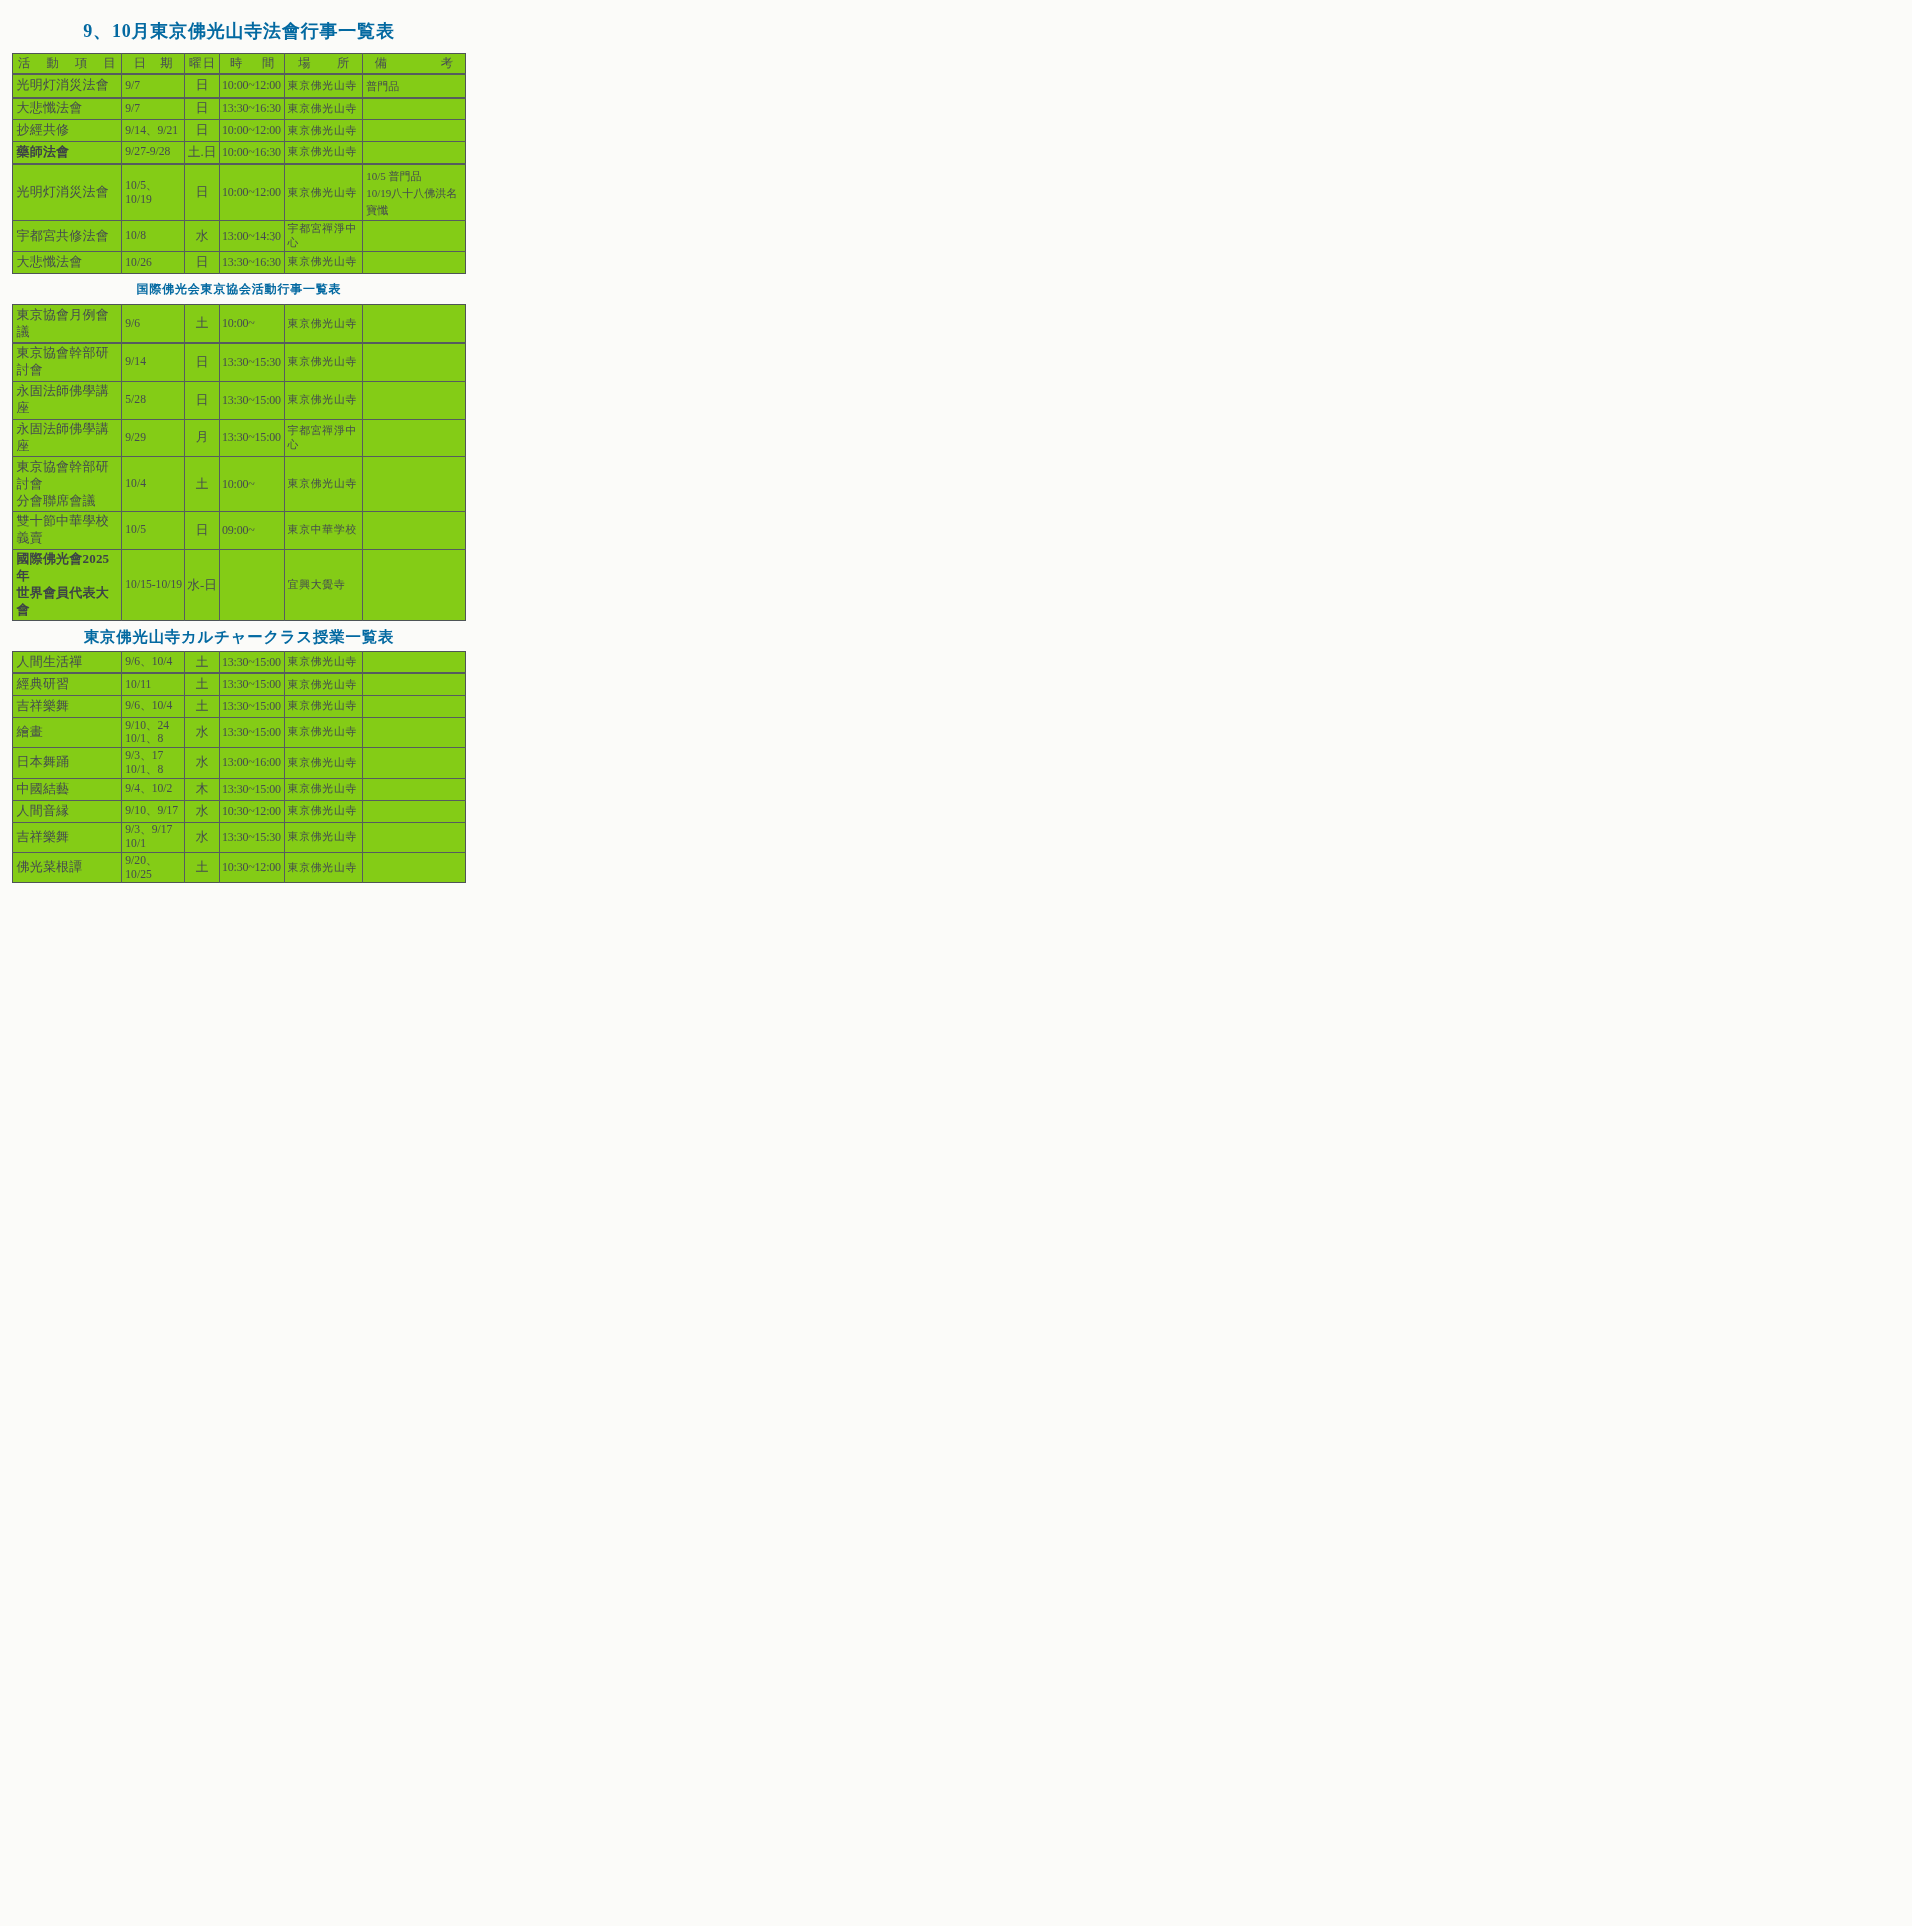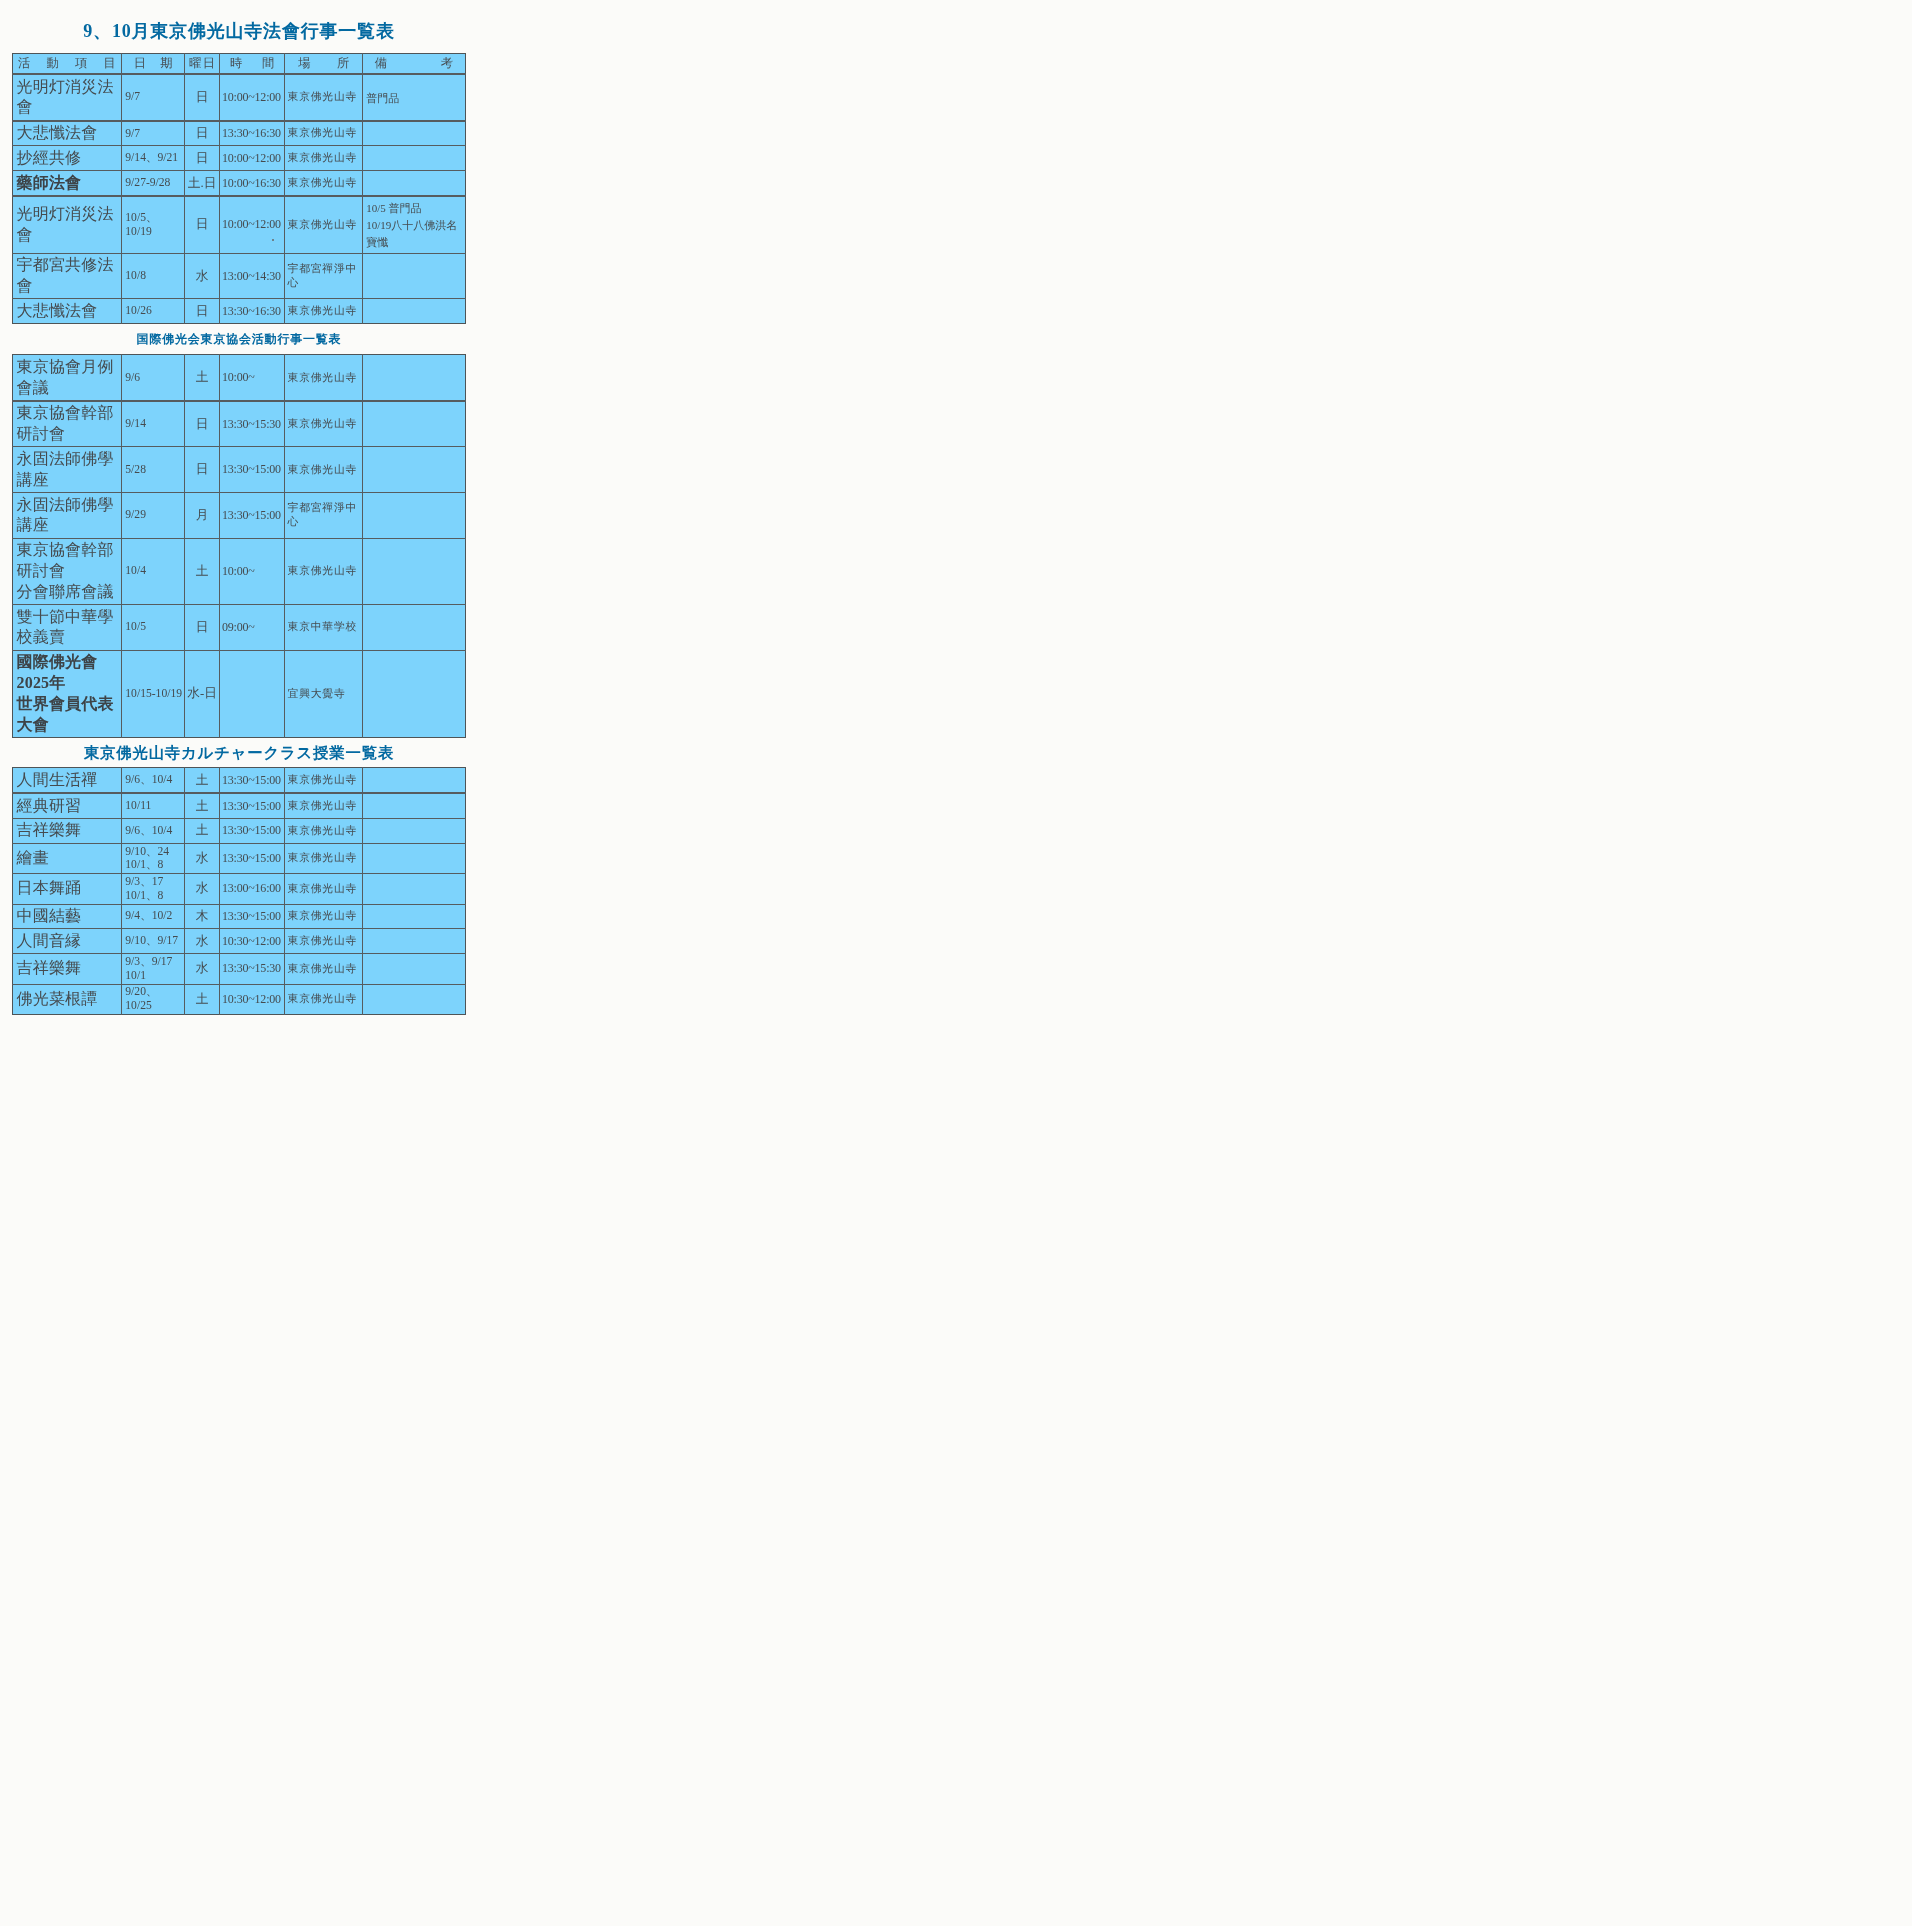--- a/index.html
+++ b/index.html
@@ -21,21 +21,21 @@
   .t1{font-size:18px; margin:0 0 10px 0;}
   .t2{font-size:12px; margin:7px 0 6.2px 0;}
   .t3{font-size:15.4px; margin:5.4px 0 3.1px 0;}
 
   table.sched{
     border-collapse:collapse;
     table-layout:fixed;
     width:454px;
     margin-left:11.6px;
     border:1.2px solid #4e5457;
-    background:#7dd3fc;
+    background:#84cc16;
   }
   table.sched col.c1{width:24.2%;}
   table.sched col.c2{width:13.9%;}
   table.sched col.c3{width:7.7%;}
   table.sched col.c4{width:14.4%;}
   table.sched col.c5{width:17.2%;}
   table.sched col.c6{width:22.6%;}
 
   table.sched th, table.sched td{
     border-left:0.8px solid #565c5f;
@@ -57,21 +57,21 @@
   }
   table.sched th:nth-child(2){padding:0 11.6px;}
   table.sched th:nth-child(3){padding:0 3.9px;}
   table.sched th:nth-child(4){padding:0 10px;}
   table.sched th:nth-child(5){padding:0 13px;}
   table.sched th:nth-child(6){padding:0 11.6px;}
 
   table.sched tbody tr{height:22px;}
   tr.sect-end td{border-bottom:2.7px double #565c5f;}
 
-  td.c-activity{font-size:16px; letter-spacing:0.2px; padding:1.5px 2.3px 1.5px 3.9px; line-height:1.3;}
+  td.c-activity{font-size:13px; letter-spacing:0.2px; padding:1.5px 2.3px 1.5px 3.9px; line-height:1.3;}
   td.c-date{font-size:11.6px; padding:0.8px 0.8px 0.8px 3.1px; line-height:1.2;}
   td.c-weekday{font-size:12.7px; text-align:center; padding:0;}
   td.c-time{font-size:12px; padding:0 0 0 1.9px; letter-spacing:-0.2px;margin-top:20px;}
   td.c-place{font-size:10.8px; letter-spacing:0.8px; padding:0.8px 0.8px 0.8px 2.3px;}
   td.c-remarks{font-size:11px; vertical-align:top; padding:3.1px 2.3px 1.5px 3.1px; line-height:1.55;}
   tr.bold td.c-activity{font-weight:bold; color:#3d4347;}
 
   .speck{
     position:absolute; left:272px; top:239px;
     width:1.5px; height:1.9px; border-radius:50%;

